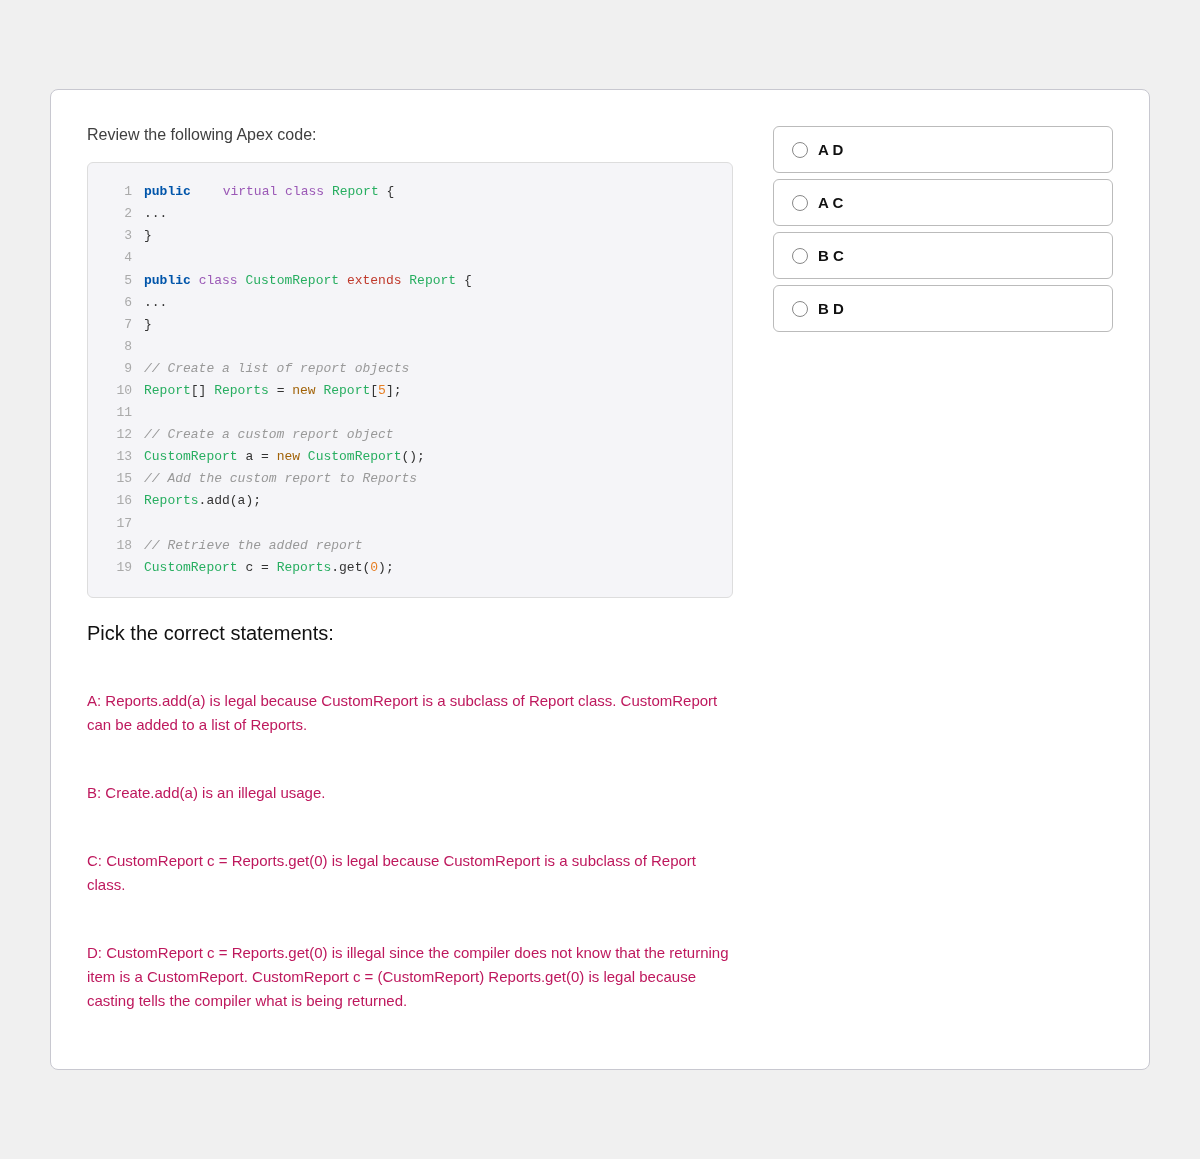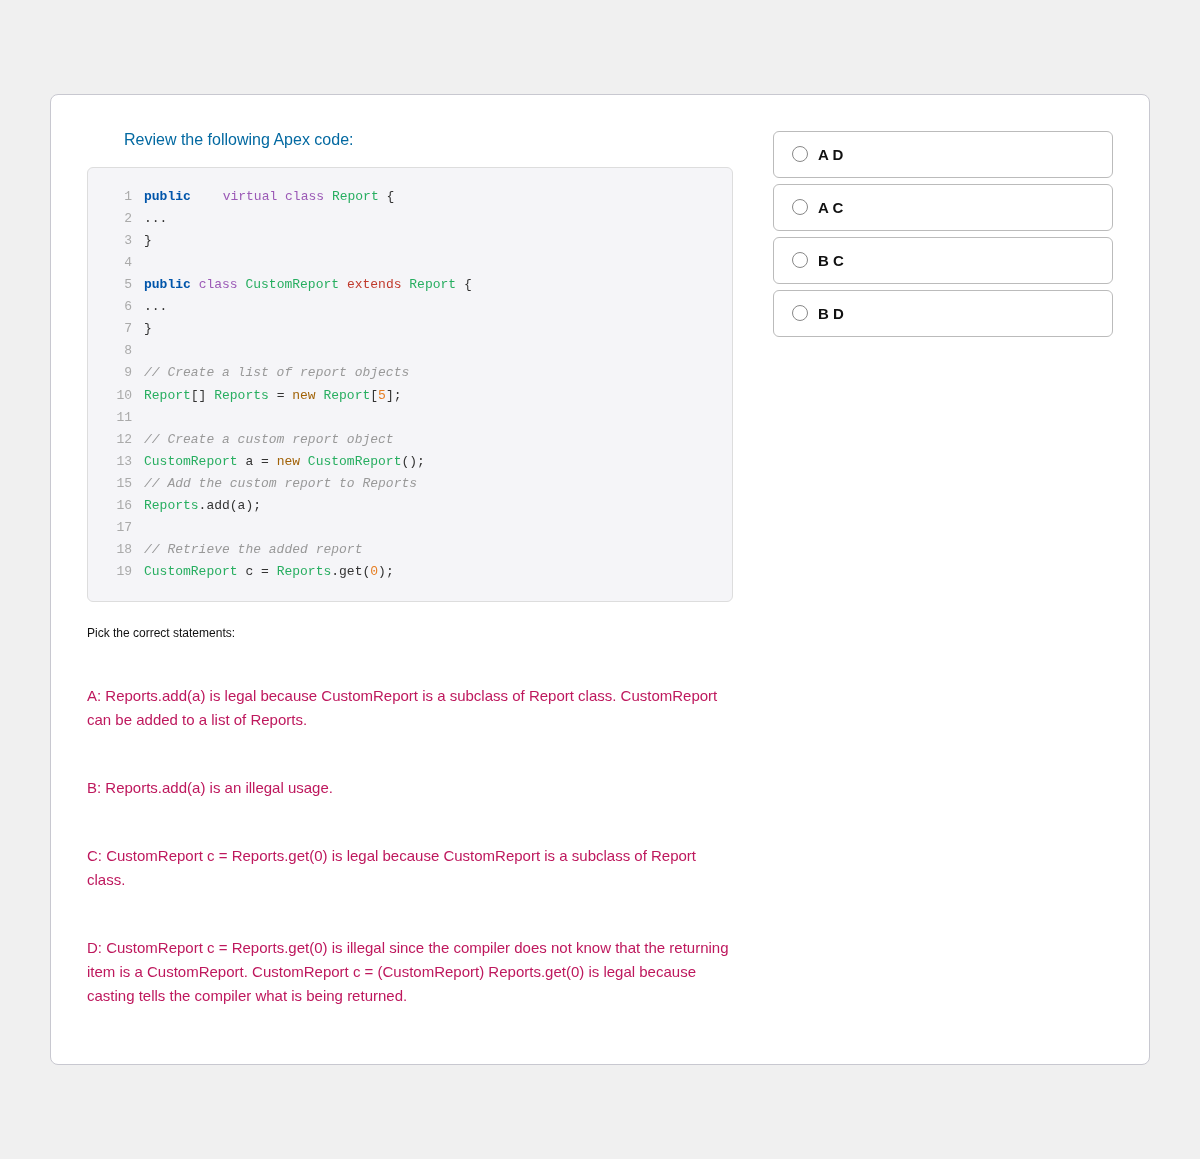--- a/index.html
+++ b/index.html
@@ -38,24 +38,23 @@
       width: 340px;
       flex-shrink: 0;
       display: flex;
       flex-direction: column;
       gap: 6px;
       padding-top: 0;
     }
 
     .question-intro {
       font-size: 16px;
-      color: #0369a1;
+      color: #404040;
       margin-bottom: 18px;
       font-weight: 400;
-      margin-left: 37px;
     }
 
     .code-block {
       background: #f5f5f8;
       border: 1px solid #ddd;
       border-radius: 6px;
       padding: 18px 20px;
       font-family: 'Courier New', Courier, monospace;
       font-size: 13px;
       line-height: 1.7;
@@ -85,21 +84,21 @@
     .kw-public { color: #0055aa; font-weight: 600; }
     .kw-virtual { color: #9b59b6; margin-left: 24px; }
     .kw-class { color: #9b59b6; }
     .kw-extends { color: #c0392b; }
     .kw-new { color: #a16207; }
     .type-name { color: #27ae60; }
     .comment { color: #999; font-style: italic; }
     .number { color: #e67e22; }
 
     .pick-label {
-      font-size: 12px;
+      font-size: 20px;
       color: #111;
       margin-bottom: 18px;
       font-weight: 400;
     }
 
     .statement {
       font-size: 15px;
       color: #be185d;
       line-height: 1.6;
       margin-bottom: 20px;
@@ -232,21 +231,21 @@
 
       <div class="code-line">
         <span class="line-num">19</span>
         <span class="code-content"><span class="type-name">CustomReport</span> c = <span class="type-name">Reports</span>.get(<span class="number">0</span>);</span>
       </div>
     </div>
 
     <p class="pick-label">Pick the correct statements:</p>
 
     <div class="statement">A: Reports.add(a) is legal because CustomReport is a subclass of Report class. CustomReport can be added to a list of Reports.</div>
-    <div class="statement">B: Reports.add(a) is an illegal usage.</div>
+    <div class="statement">B: Create.add(a) is an illegal usage.</div>
     <div class="statement">C: CustomReport c = Reports.get(0) is legal because CustomReport is a subclass of Report class.</div>
     <div class="statement">D: CustomReport c = Reports.get(0) is illegal since the compiler does not know that the returning item is a CustomReport. CustomReport c = (CustomReport) Reports.get(0) is legal because casting tells the compiler what is being returned.</div>
   </div>
 
   <div class="right-panel">
     <button class="option-btn">
       <span class="radio-circle"></span>
       <span>A D</span>
     </button>
     <button class="option-btn">

